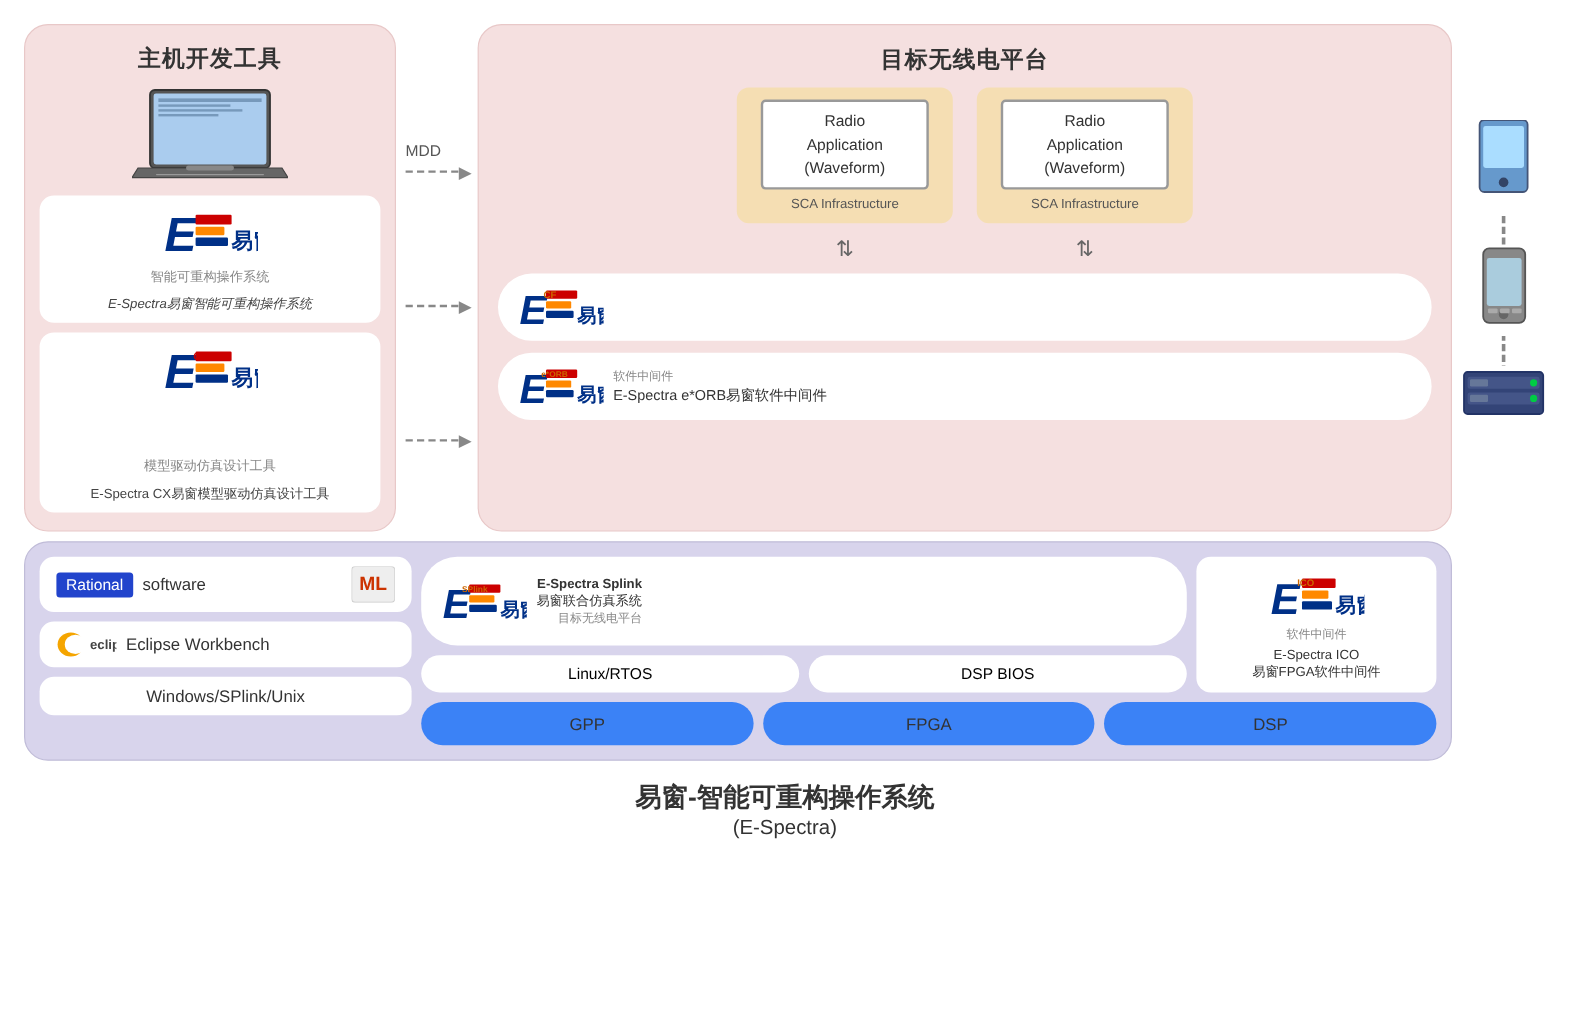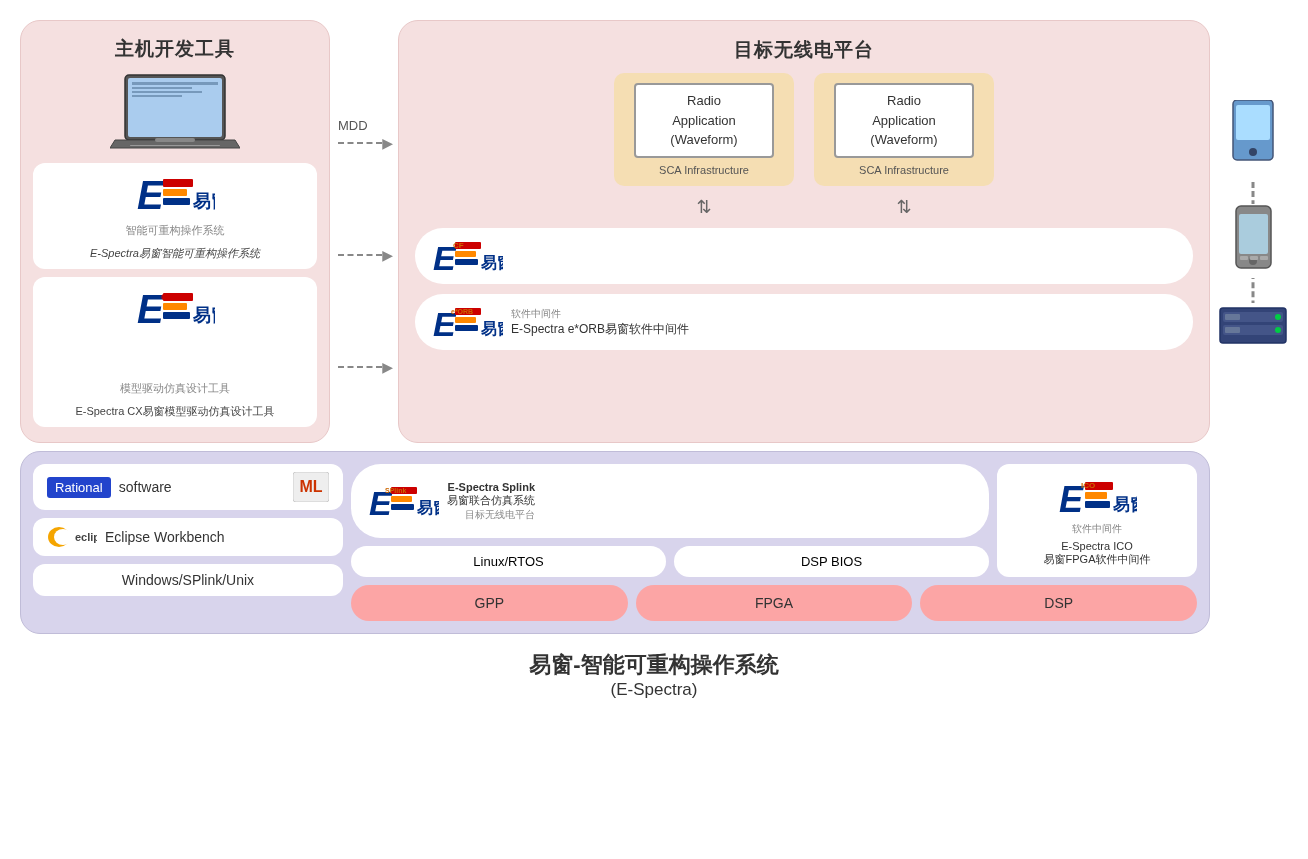--- a/index.html
+++ b/index.html
@@ -126,21 +126,21 @@
     }
 
     .platform-gpp-row {
       display: flex;
       flex-direction: row;
       gap: 8px;
     }
 
     .platform-box {
       flex: 1;
-      background: #fca5a5;
+      background: #3b82f6;
       border-radius: 25px;
       padding: 10px;
       text-align: center;
       font-size: 14px;
       color: #333;
     }
   </style>
 </head>
 <body>
 

